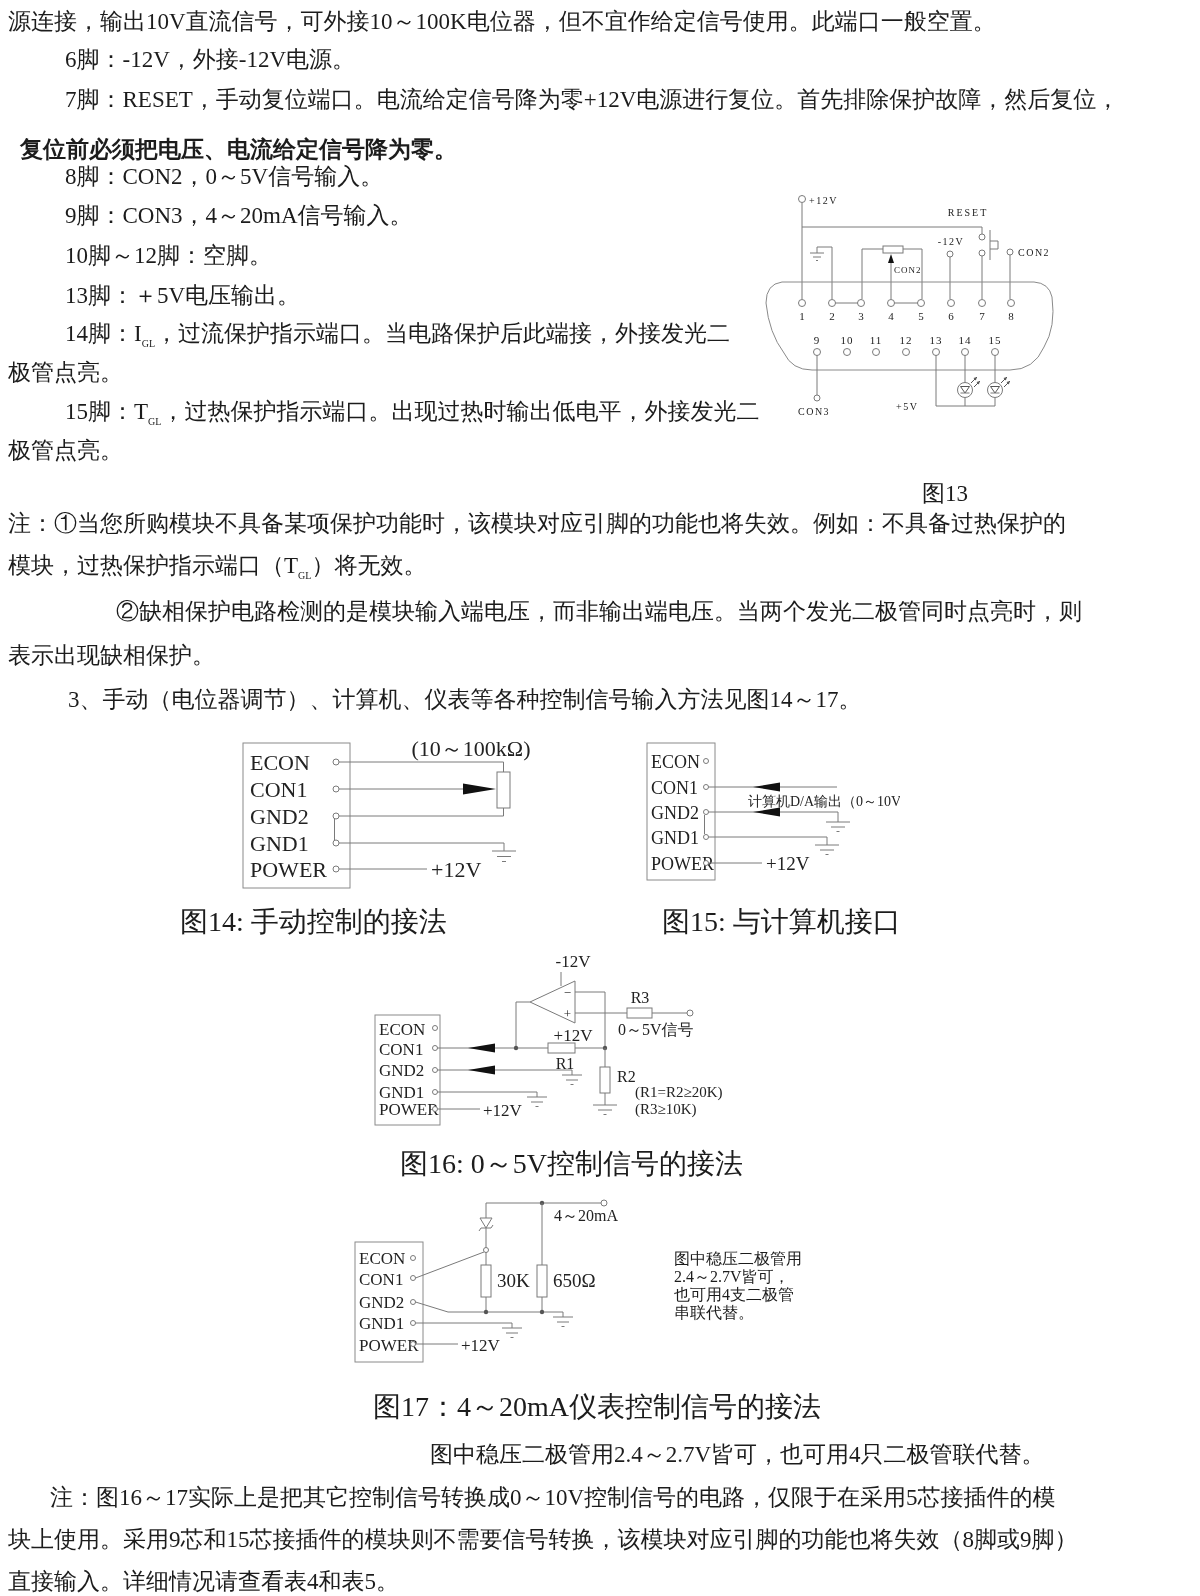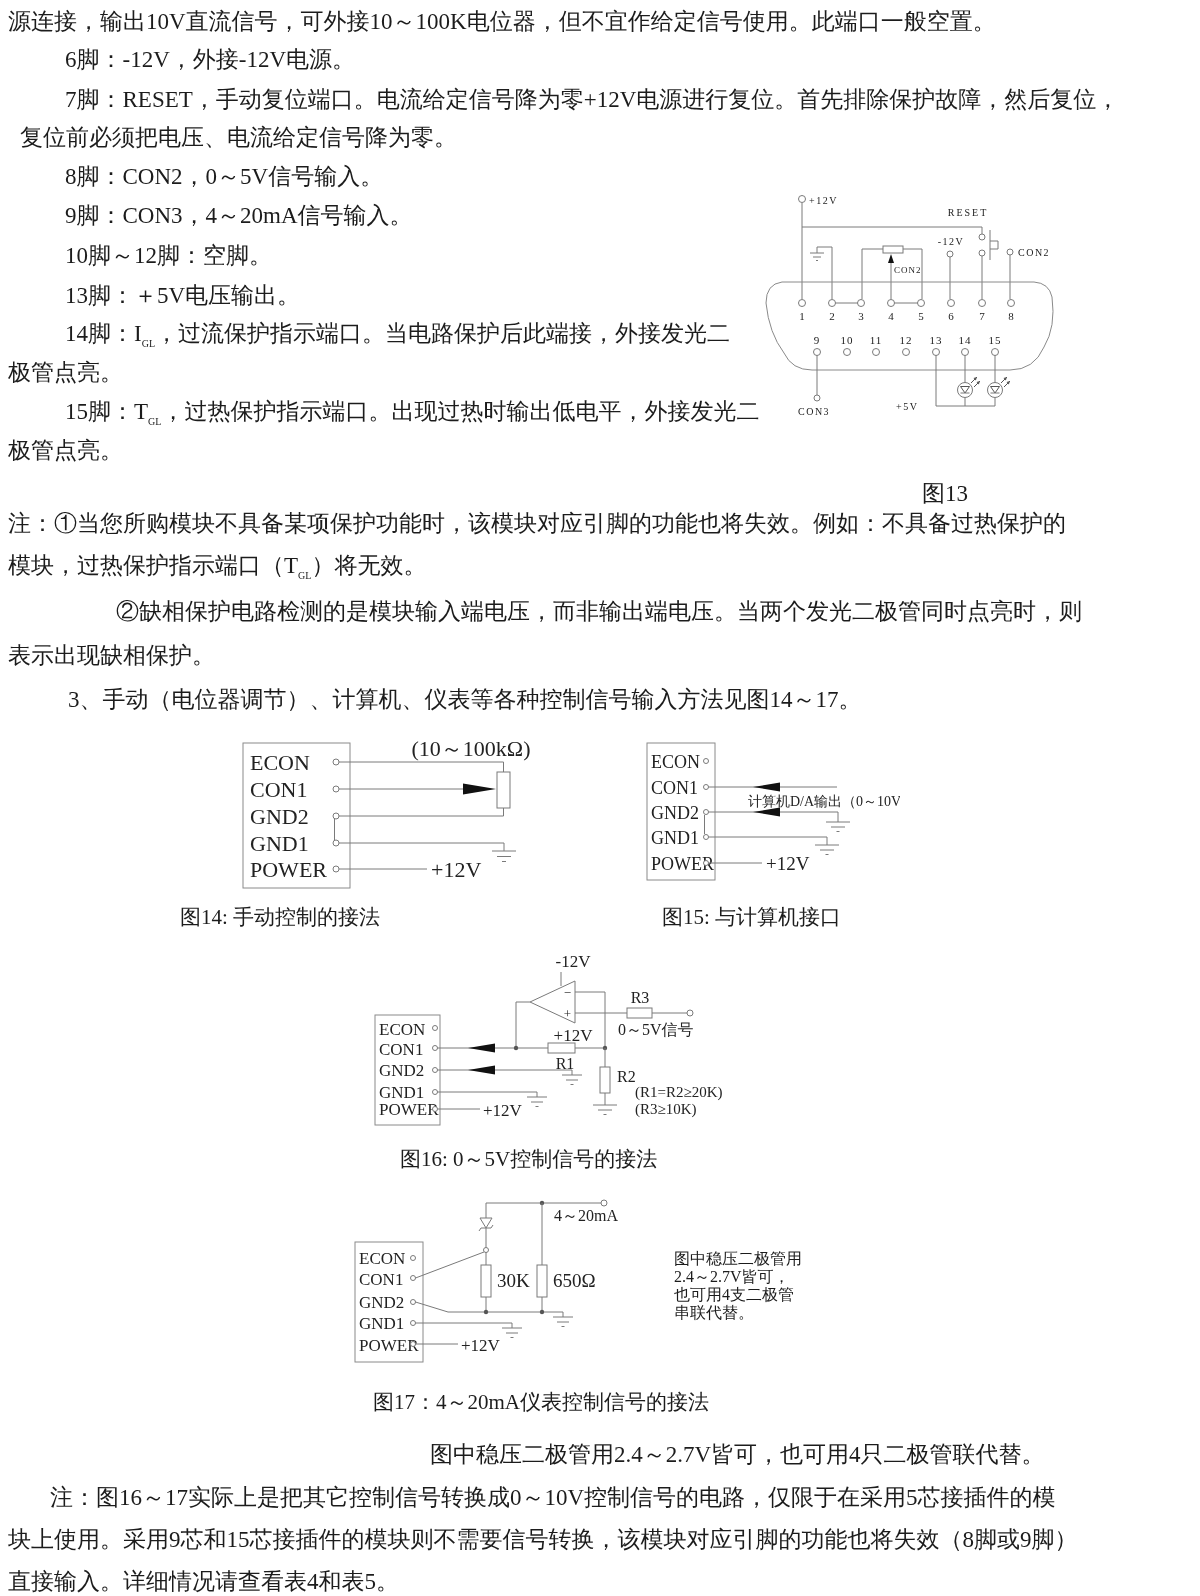--- a/index.html
+++ b/index.html
@@ -1,21 +1,21 @@
 <!DOCTYPE html>
 <html><head>
 <meta charset="utf-8">
 <style>
   html,body{margin:0;padding:0;}
   body{width:1200px;height:1596px;background:#ffffff;position:relative;overflow:hidden;
        font-family:"Liberation Serif","DejaVu Serif",serif;color:#1c1c1c;}
   .tl{position:absolute;white-space:nowrap;font-size:23px;line-height:1.2;}
-  .bold{font-weight:normal;}
+  .bold{font-weight:bold;margin-top:12px;}
   .sub{font-size:10px;vertical-align:-6px;}
-  .cap{position:absolute;white-space:nowrap;font-size:21px;}
+  .cap{position:absolute;white-space:nowrap;font-size:28px;}
   .fig{position:absolute;}
   svg text{font-family:"Liberation Serif","DejaVu Serif",serif;fill:#222;}
   .w{stroke:#7a7a7a;stroke-width:1;fill:none;}
   .w2{stroke:#8a8a8a;stroke-width:1;fill:none;}
   .pin{stroke:#7a7a7a;stroke-width:1;fill:#ffffff;}
   .dot{fill:#555;stroke:none;}
   .blk{fill:#111;stroke:none;}
   .res{stroke:#7a7a7a;stroke-width:1;fill:#ffffff;}
   .note-small{position:absolute;font-size:16px;line-height:18px;white-space:nowrap;margin-left:12px;}
 </style>

